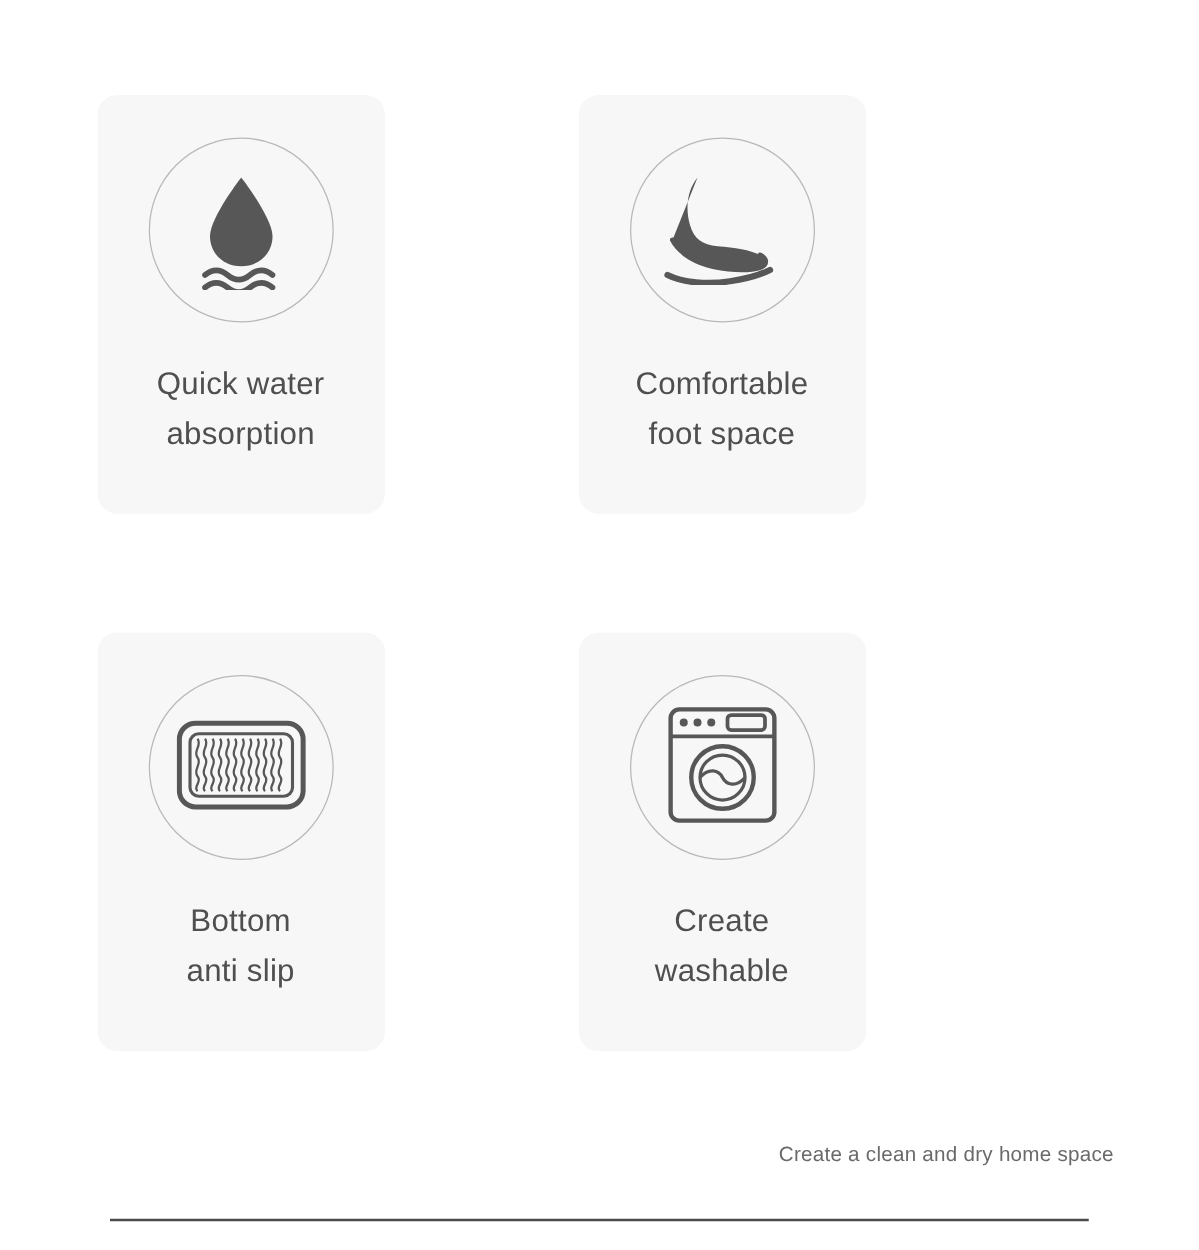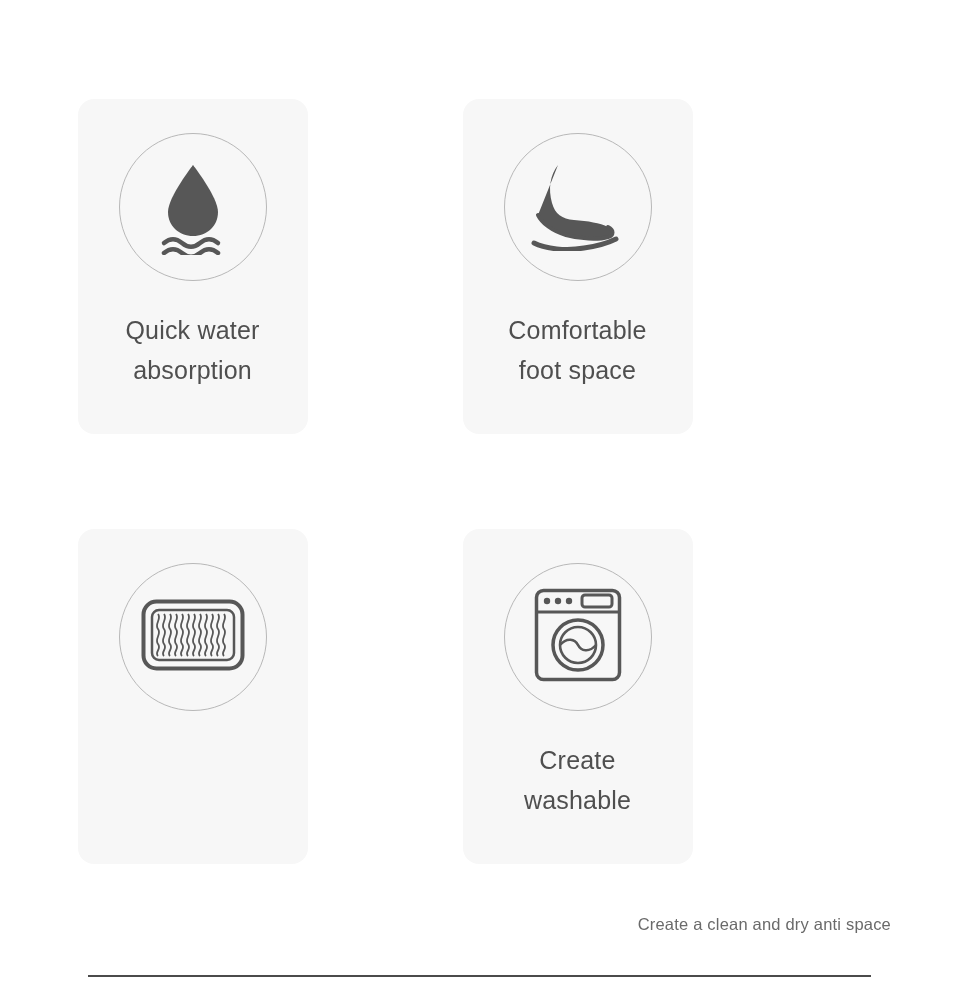--- a/index.html
+++ b/index.html
@@ -20,21 +20,21 @@
     position: absolute;
     left: 0;
     top: 0;
     width: 780px;
     display: grid;
     grid-template-columns: 240px 240px;
     grid-template-rows: 345px 345px;
     justify-content: center;
     column-gap: 145px;
     row-gap: 85px;
-    padding-top: 99px;
+    padding-top: 76px;
     box-sizing: border-box;
   }
 
   .feature-card {
     background: #f7f7f7;
     border-radius: 16px;
     width: 230px;
     height: 335px;
     display: flex;
     flex-direction: column;
@@ -134,20 +134,22 @@
             <path d="M53 15 C57 20 49 25 53 30 C57 35 49 40 53 45 C57 50 49 53 53 57"></path>
             <path d="M59 15 C63 20 55 25 59 30 C63 35 55 40 59 45 C63 50 55 53 59 57"></path>
             <path d="M65 15 C69 20 61 25 65 30 C69 35 61 40 65 45 C69 50 61 53 65 57"></path>
             <path d="M71 15 C75 20 67 25 71 30 C75 35 67 40 71 45 C75 50 67 53 71 57"></path>
             <path d="M77 15 C81 20 73 25 77 30 C81 35 73 40 77 45 C81 50 73 53 77 57"></path>
             <path d="M83 15 C87 20 79 25 83 30 C87 35 79 40 83 45 C87 50 79 53 83 57"></path>
           </g>
         </svg>
       </span>
     </div>
+    <div class="feature-label">Bottom
+anti slip</div>
   </div>
 
   <div class="feature-card">
     <div class="icon-circle">
       <span>
         <svg width="88" height="94" viewBox="0 0 88 94" fill="none">
           <rect x="2.5" y="2.5" width="83" height="89" rx="7" stroke="#575757" stroke-width="3.5" fill="none"></rect>
           <line x1="3" y1="24" x2="85" y2="24" stroke="#575757" stroke-width="3"></line>
           <circle cx="13" cy="13" r="3.2" fill="#575757"></circle>
           <circle cx="24" cy="13" r="3.2" fill="#575757"></circle>
@@ -158,14 +160,14 @@
           <path d="M26 57 C33 49 41 51 44 57 C47 63 55 65 62 57" stroke="#575757" stroke-width="2.6" fill="none"></path>
         </svg>
       </span>
     </div>
     <div class="feature-label">Create
 washable</div>
   </div>
 
 </div>
 
-<div class="tagline">Create a clean and dry anti space</div>
+<div class="tagline">Create a clean and dry home space</div>
 <div class="bottom-rule"></div>
 
 </body></html>

